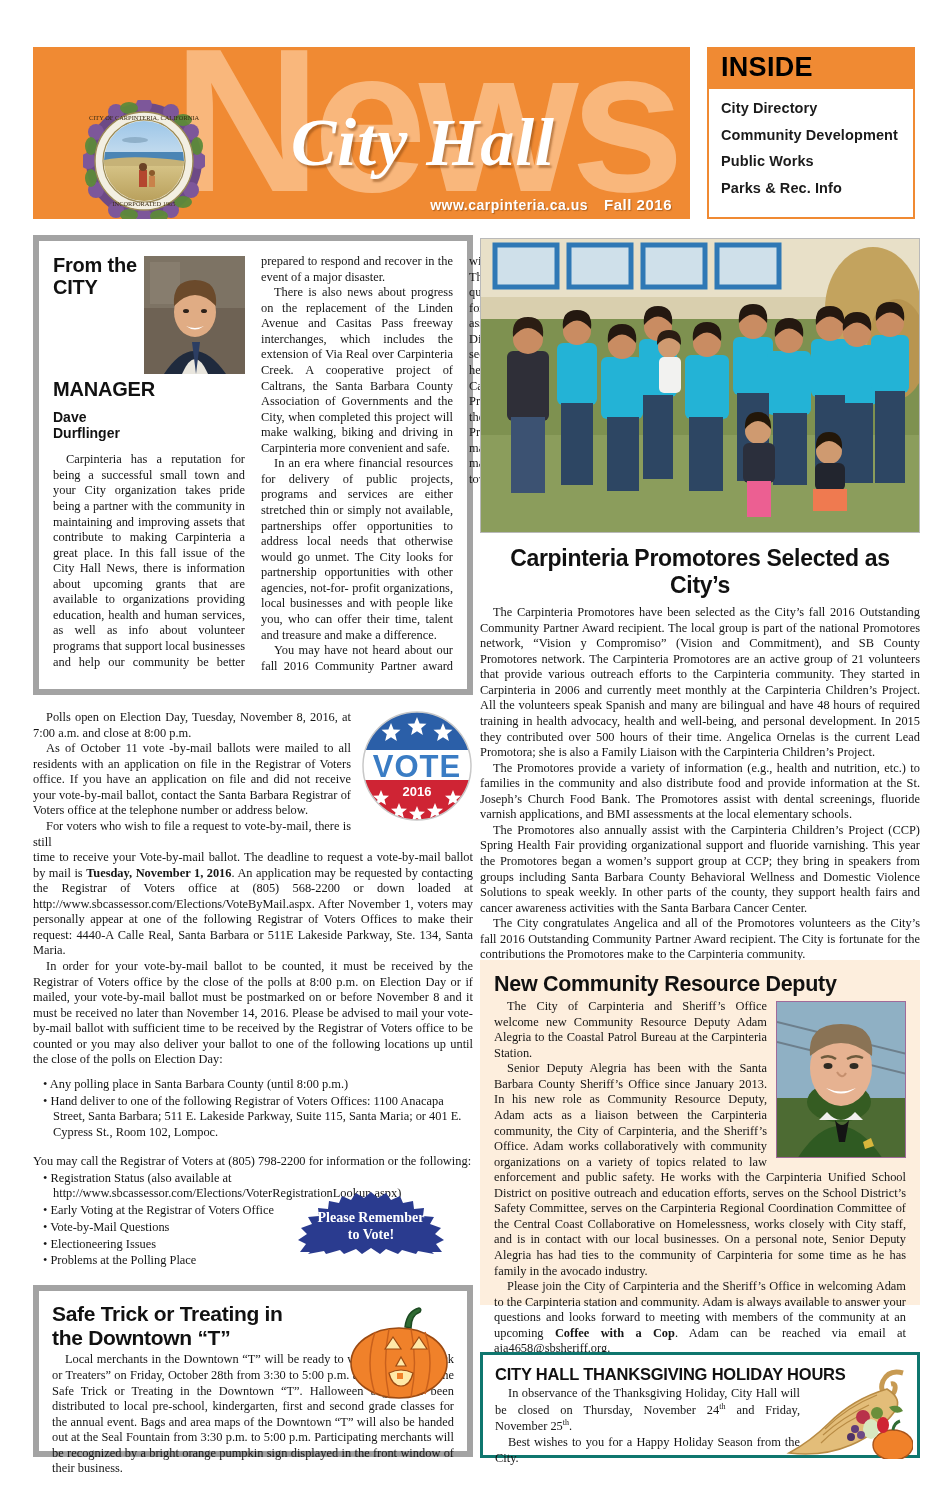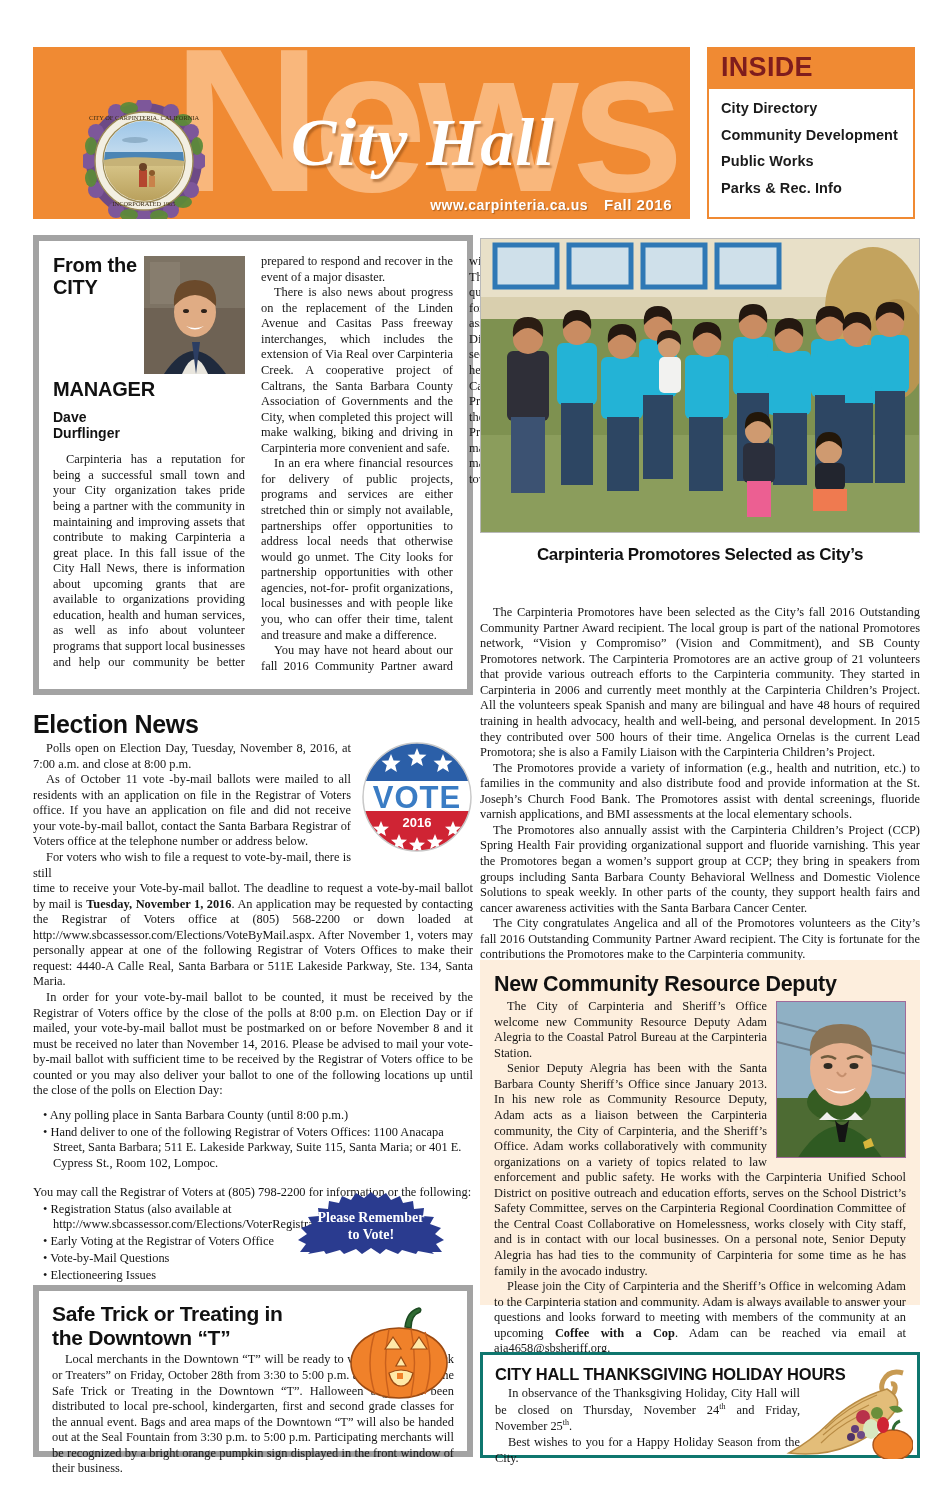--- a/index.html
+++ b/index.html
@@ -51,21 +51,21 @@
   .seal { position: absolute; left: 50px; top: 53px; width: 122px; height: 122px; }
 
   
   .inside-box {
     position: absolute; left: 707px; top: 47px; width: 208px; height: 172px;
     background: #ffffff; border: 2px solid #f08a33;
   }
   .inside-hdr {
     height: 40px; background: #f08a33;
     font-family: "Liberation Sans", sans-serif;
-    font-weight: bold; font-size: 27px; color: #7f1d1d;
+    font-weight: bold; font-size: 27px; color: #000000;
     padding: 3px 0 0 12px; letter-spacing: .3px;
   }
   .inside-list { padding: 11px 0 0 12px; }
   .inside-list li {
     list-style: none;
     font-family: "Liberation Sans", sans-serif;
     font-weight: bold; font-size: 14.5px; color: #1b1b1b;
     margin-bottom: 10.5px; letter-spacing: .1px;
   }
 
@@ -121,21 +121,21 @@
   .tt-title { font-size: 21px; line-height: 1.13; width: 300px; }
   .pumpkin { position: absolute; right: 10px; top: 14px; width: 112px; height: 96px; }
 
   
   .photo-group {
     position: absolute; left: 480px; top: 238px; width: 440px; height: 295px;
     overflow: hidden; background: #8a9a6b; border: 1px solid #b9b9b9;
   }
   .hl-promotores {
     position: absolute; left: 480px; top: 545px; width: 440px;
-    font-size: 17px; line-height: 1.17; text-align: center;
+    font-size: 23px; line-height: 1.17; text-align: center;
   }
   .promo-text { position: absolute; left: 480px; top: 605px; width: 440px; }
 
   
   .dep-box {
     position: absolute; left: 480px; top: 960px; width: 440px; height: 345px;
     background: #fdeedd; padding: 12px 14px;
   }
   .dep-title { font-size: 21.5px; margin-bottom: 2px; }
   .dep-photo {
@@ -260,21 +260,20 @@
       <div class="cm-name">Dave</div>
       <div class="cm-name" style="margin-top:0">Durflinger</div>
       <p class="body" style="margin-top:10px">Carpinteria has a reputation for being a successful small town and your City organization takes pride being a partner with the community in maintaining and improving assets that contribute to making Carpinteria a great place. In this fall issue of the City Hall News, there is information about upcoming grants that are available to organizations providing education, health and human services, as well as info about volunteer programs that support local businesses and help our community be better prepared to respond and recover in the event of a major disaster.</p>
       <p class="body">There is also news about progress on the replacement of the Linden Avenue and Casitas Pass freeway interchanges, which includes the extension of Via Real over Carpinteria Creek.  A cooperative project of Caltrans, the Santa Barbara County Association of Governments and the City, when completed this project will make walking, biking and driving in Carpinteria more convenient and safe.</p>
       <p class="body">In an era where financial resources for delivery of public projects, programs and services are either stretched thin or simply not available, partnerships offer opportunities to address local needs that otherwise would go unmet. The City looks for partnership opportunities with other agencies, not-for- profit organizations, local businesses and with people like you, who can offer their time, talent and treasure and make a difference.</p>
       <p class="body">You may have not heard about our fall 2016 Community Partner award winner, the Carpinteria Promotores. These volunteers have been working quietly and effectively in Carpinteria for many years, providing invaluable assistance to the County, School District, City and other agencies seeking to connect with and deliver health and education services to Carpinterians. If you see lead Promotora Angelica Ornelas or one of the other Promotores, say thanks. The Promotores are a great example of the many caring people that contribute to making Carpinteria a successful small town.</p>
     </div>
   </div>
 
   <div class="el-wrap">
-    <div class="h-sans el-title">Election News</div>
 
     <svg class="vote-badge" viewBox="0 0 112 112">
       <defs>
           <clipPath id="vc">
             <circle cx="56" cy="56" r="54"></circle>
           </clipPath>
         </defs>
       <g clip-path="url(#vc)">
         <rect x="0" y="0" width="112" height="40" fill="#2b5fa8"></rect>
         <rect x="0" y="40" width="112" height="30" fill="#ffffff"></rect>

